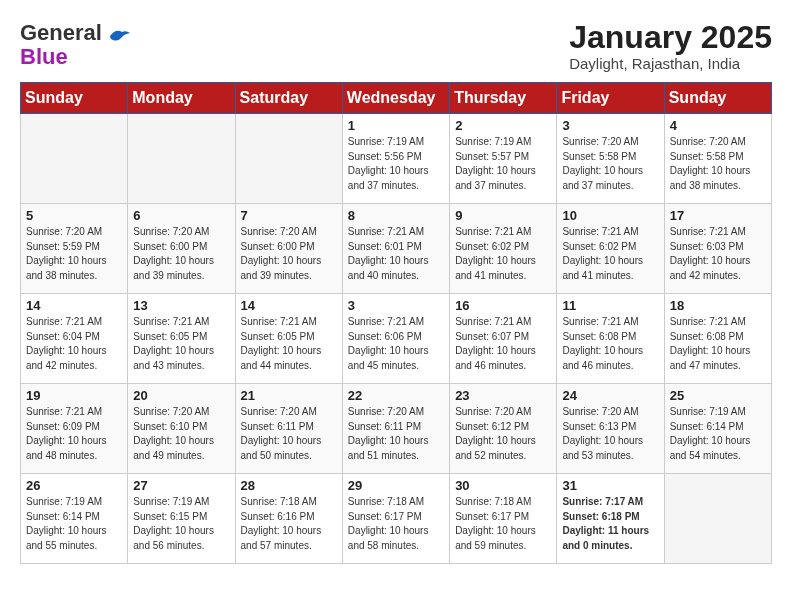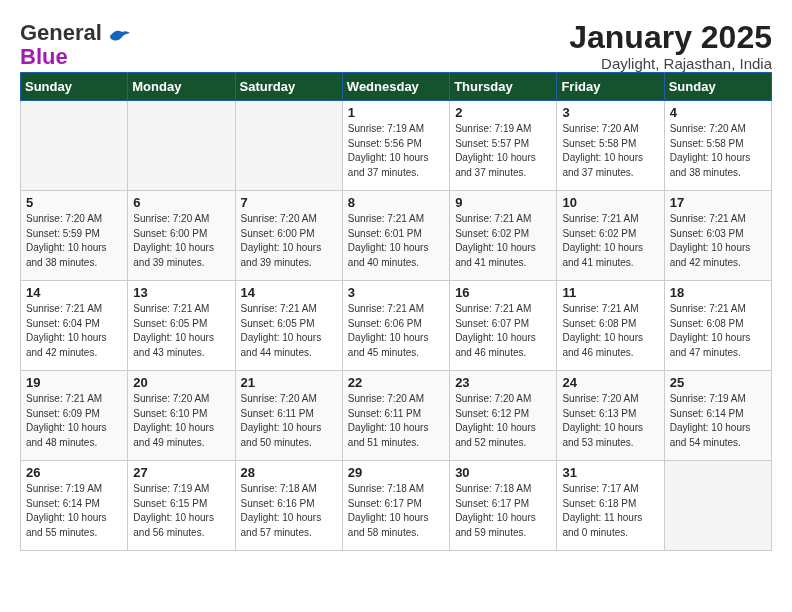--- a/index.html
+++ b/index.html
@@ -7,48 +7,49 @@
       font-family: Arial, sans-serif;
       background: #fff;
       width: 792px;
       min-height: 612px;
       padding: 20px;
     }
     .header {
       display: flex;
       justify-content: space-between;
       align-items: flex-start;
+      margin-bottom: 10px;
     }
     .logo {
       display: flex;
       flex-direction: column;
       align-items: flex-start;
     }
     .title-block {
-      text-align: right;
+      text-align: left;
     }
     .month-title {
       font-size: 32px;
       font-weight: bold;
       color: #222;
       line-height: 1.1;
     }
     .subtitle {
       font-size: 15px;
       color: #444;
     }
     .calendar {
       width: 100%;
       border-collapse: collapse;
       border: 1px solid #ccc;
     }
     .calendar th {
-      background-color: #14532d;
+      background-color: #b91c1c;
       color: #fff;
-      font-size: 13px;
+      font-size: 16px;
       font-weight: bold;
       padding: 6px 4px;
       text-align: left;
       border: 1px solid #1a5fa8;
     }
     .calendar td {
       vertical-align: top;
       border: 1px solid #ccc;
       padding: 4px 5px;
       width: 107px;
@@ -332,21 +333,21 @@
         </td>
         <td>
           <span class="day-num">30</span>
           <div class="day-info" style="white-space: pre-line;">Sunrise: 7:18 AM
 Sunset: 6:17 PM
 Daylight: 10 hours
 and 59 minutes.</div>
         </td>
         <td>
           <span class="day-num">31</span>
-          <div class="day-info" style="white-space: pre-line;">Sunrise: 7:17 AM
+          <div class="day-info" style="white-space: pre-line; font-weight: bold;">Sunrise: 7:17 AM
 Sunset: 6:18 PM
 Daylight: 11 hours
 and 0 minutes.</div>
         </td>
         <td class="empty-cell"></td>
       </tr>
     </tbody>
 </table>
 
 </body></html>

